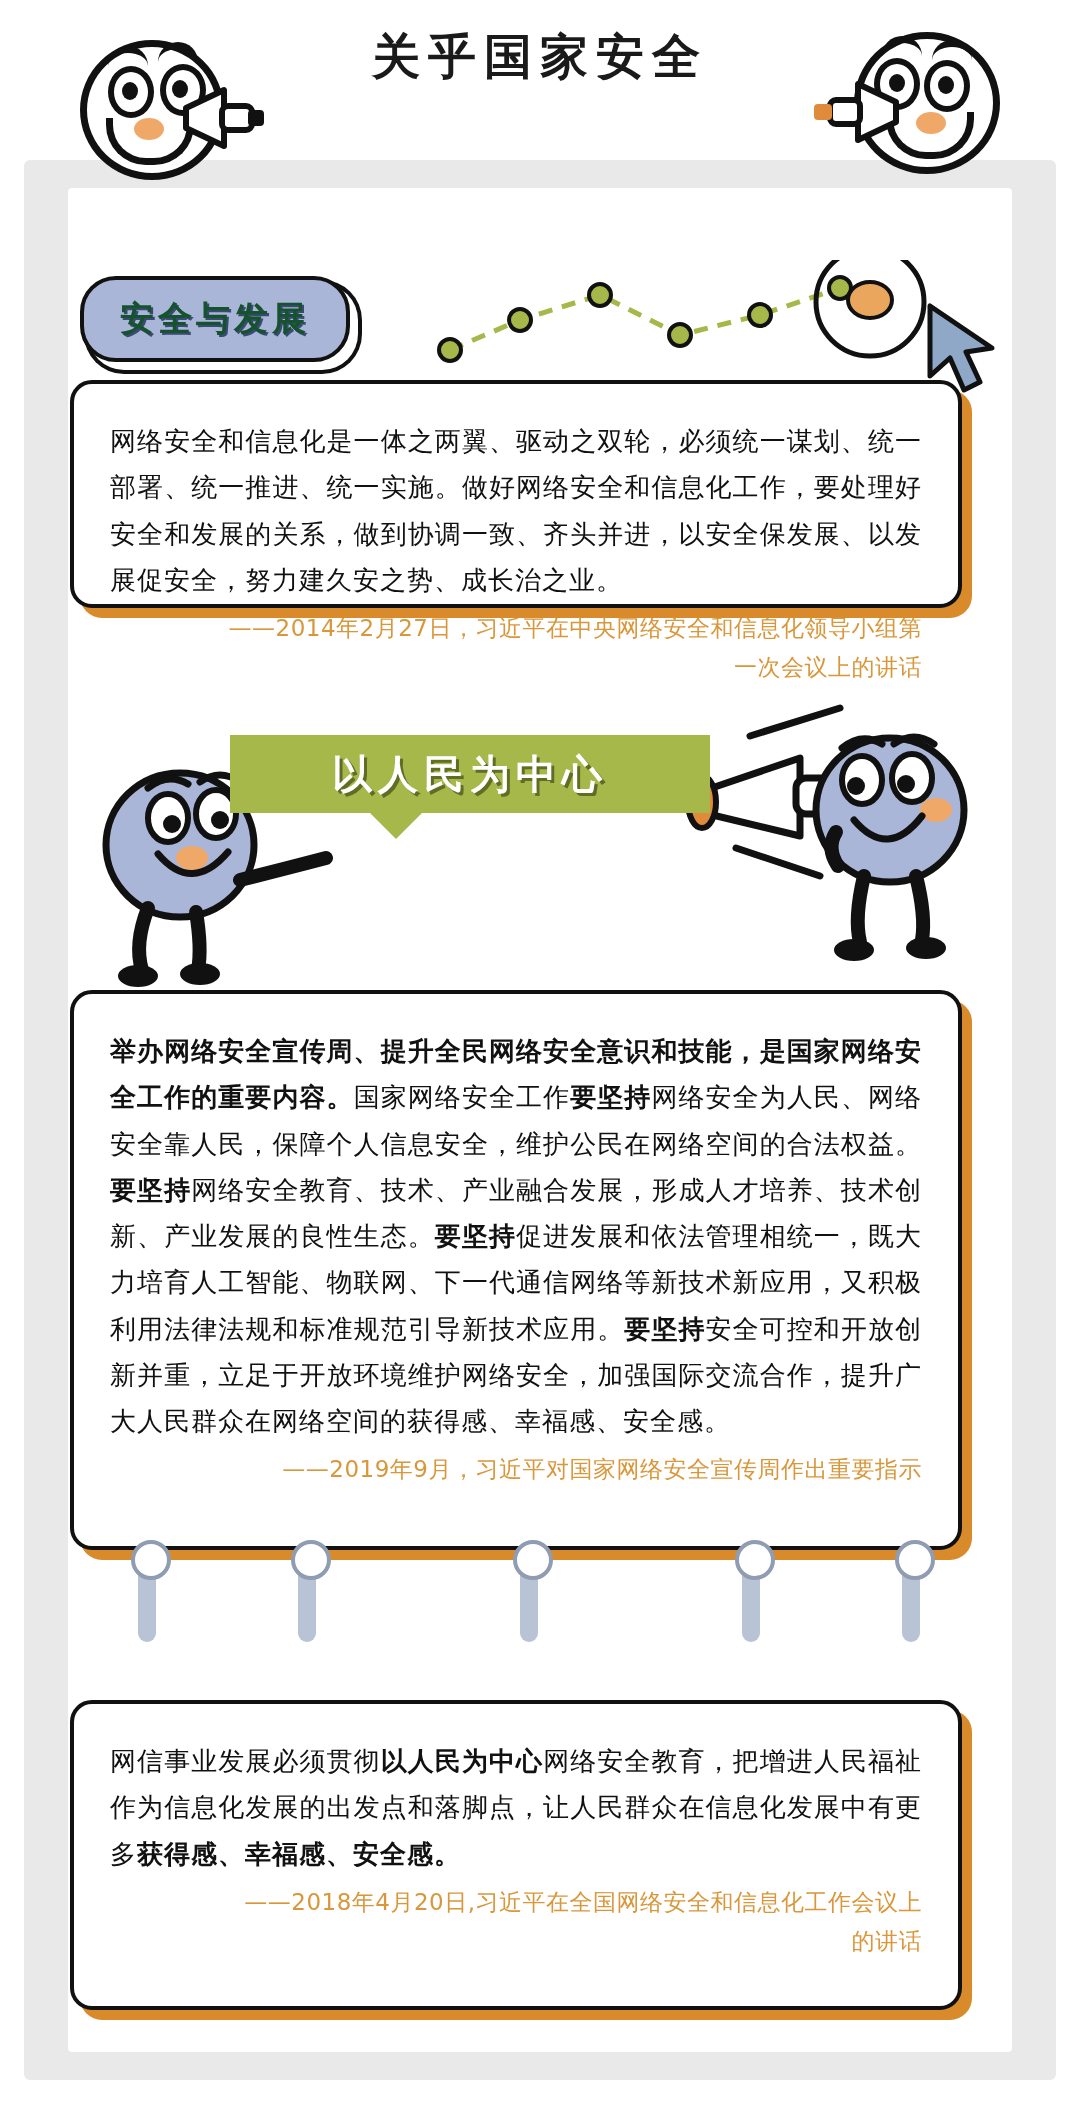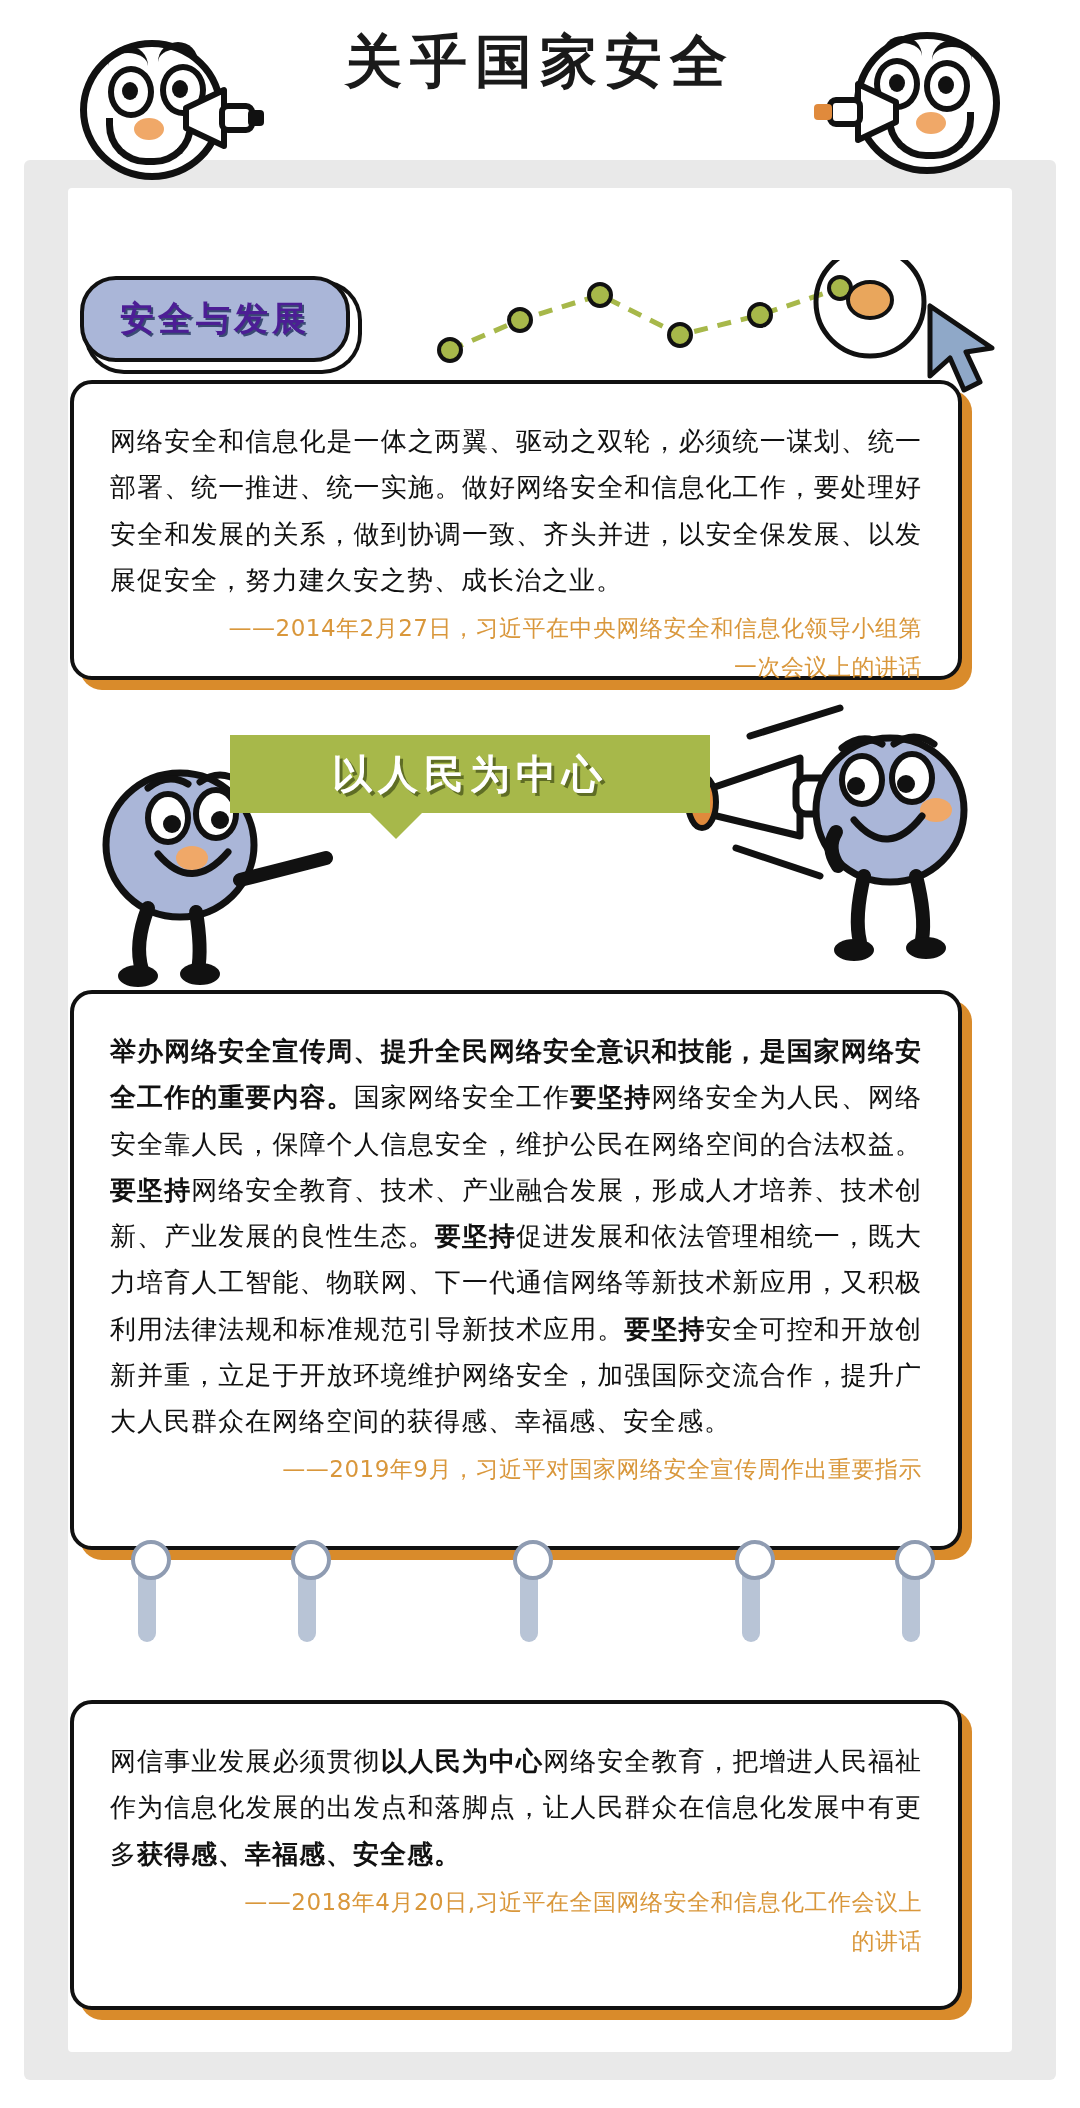--- a/index.html
+++ b/index.html
@@ -37,21 +37,21 @@
   .header-title .line {
     font-family: "DejaVu Sans", sans-serif;
     font-weight: bold;
     font-size: 58px;
     letter-spacing: 8px;
     color: #1a1a1a;
     line-height: 1.12;
     white-space: nowrap;
   }
   .header-title .line.l2 {
-    font-size: 57px;
+    font-size: 48px;
   }
   
   .mascot {
     position: absolute;
     z-index: 2;
   }
   .mascot .head {
     position: absolute;
     width: 120px;
     height: 118px;
@@ -129,21 +129,21 @@
     border: 4px solid #111;
     border-radius: 36px;
     box-shadow: 8px 8px 0 #ffffff, 8px 8px 0 4px #111;
     z-index: 6;
   }
   .pill span {
     font-family: "DejaVu Sans", sans-serif;
     font-weight: bold;
     font-size: 34px;
     letter-spacing: 4px;
-    color: #4c1d95;
+    color: #14532d;
     text-shadow: 2px 2px 0 #3a4a73;
   }
   
   .chartline {
     position: absolute;
     left: 400px;
     top: 260px;
     width: 600px;
     height: 120px;
     z-index: 4;
@@ -323,21 +323,21 @@
       <ellipse cx="470" cy="40" rx="22" ry="18" fill="#e9a65c" stroke="#111" stroke-width="4"></ellipse>
     </svg>
   </div>
 
   <div class="cursor" style="left:920px; top:300px;">
     <svg width="90" height="96" viewBox="0 0 90 96">
       <path d="M10,6 L10,76 L30,58 L44,90 L60,82 L46,52 L72,48 Z" fill="#8fa8c8" stroke="#111" stroke-width="5" stroke-linejoin="round"></path>
     </svg>
   </div>
 
-  <div class="card" style="left:70px; top:380px; width:892px; height:300px;">
+  <div class="card" style="left:70px; top:380px; width:892px; height:228px;">
     <div class="card-body">
       <div class="card-text">网络安全和信息化是一体之两翼、驱动之双轮，必须统一谋划、统一部署、统一推进、统一实施。做好网络安全和信息化工作，要处理好安全和发展的关系，做到协调一致、齐头并进，以安全保发展、以发展促安全，努力建久安之势、成长治之业。</div>
       <div class="attr">
         <span>——2014年2月27日，习近平在中央网络安全和信息化领导小组第</span>
         <span class="attr-line2">一次会议上的讲话</span>
       </div>
     </div>
   </div>
 
   <div class="bodyfig" style="left:100px; top:740px; width:230px; height:240px;">

